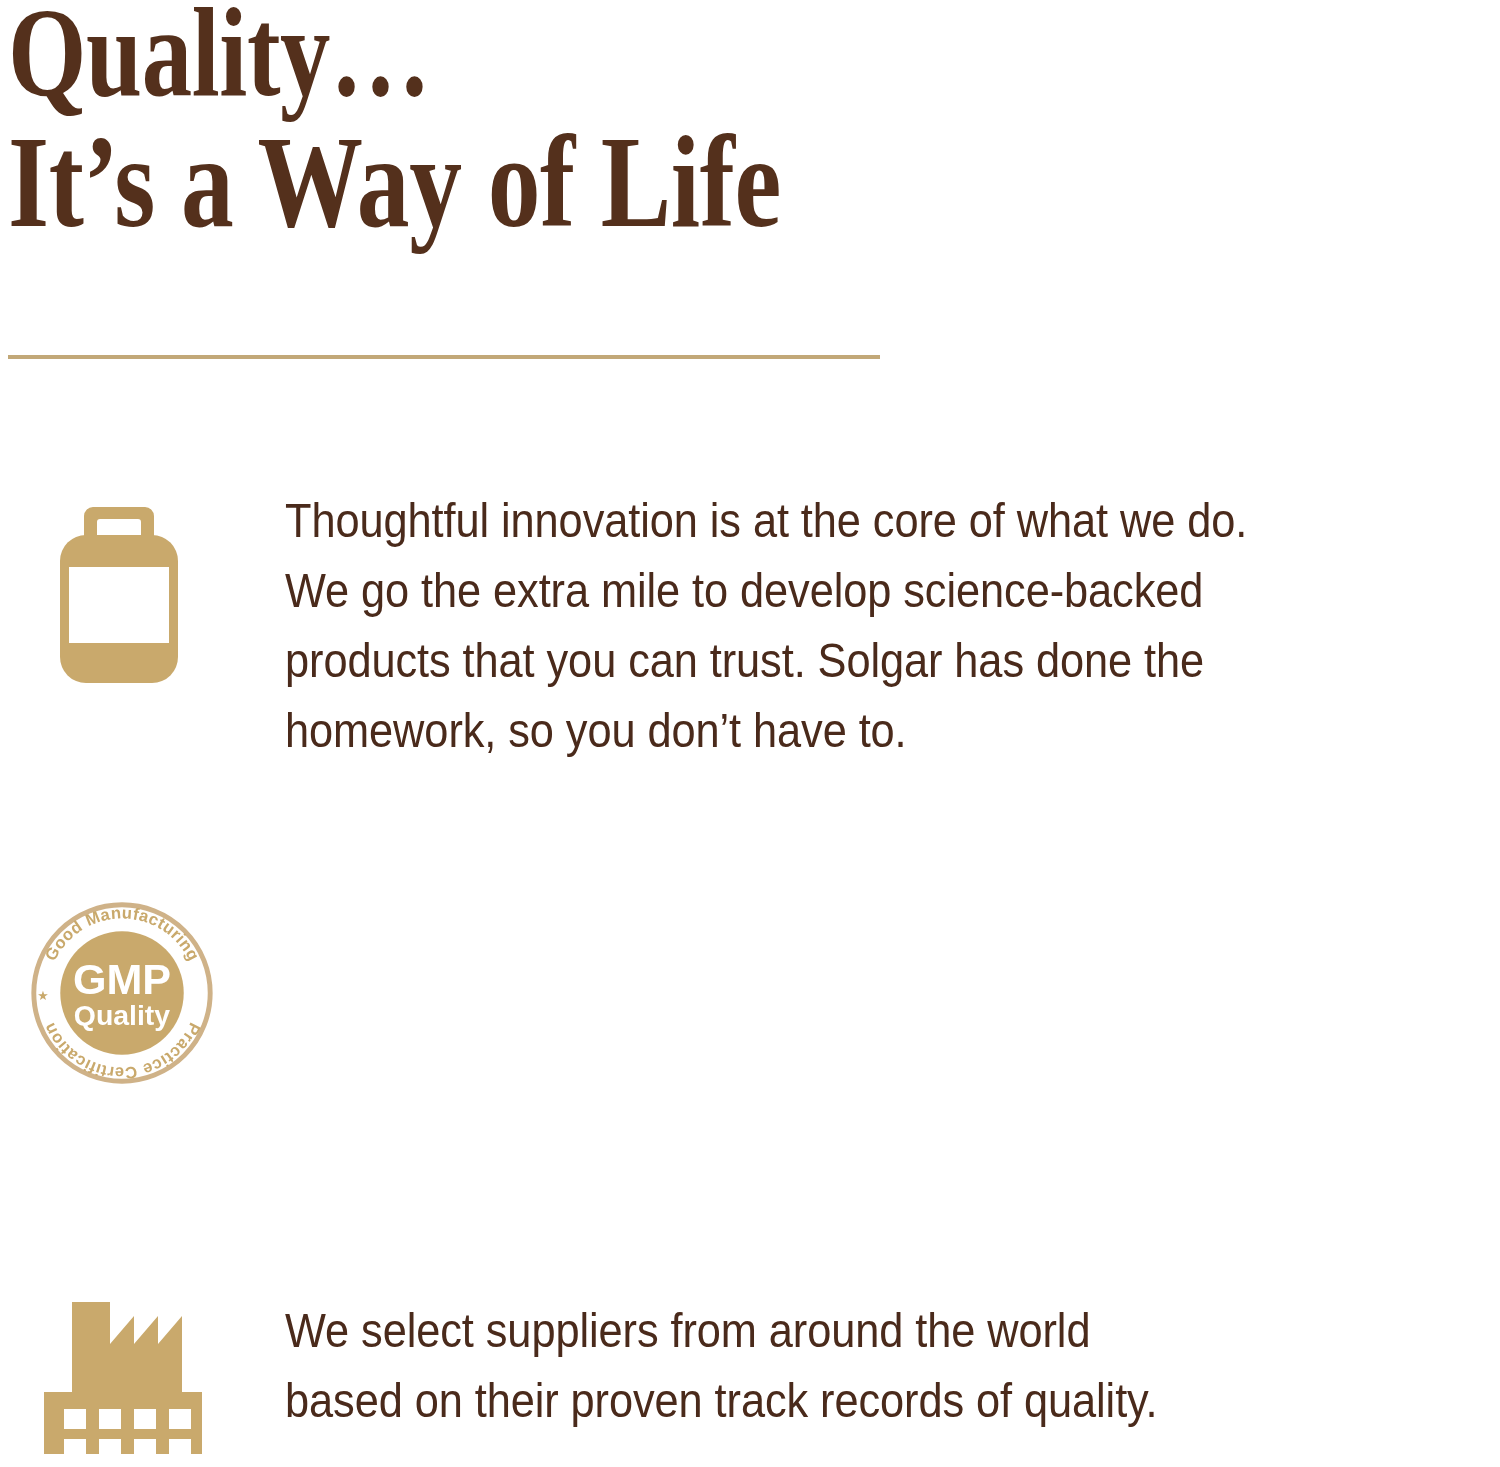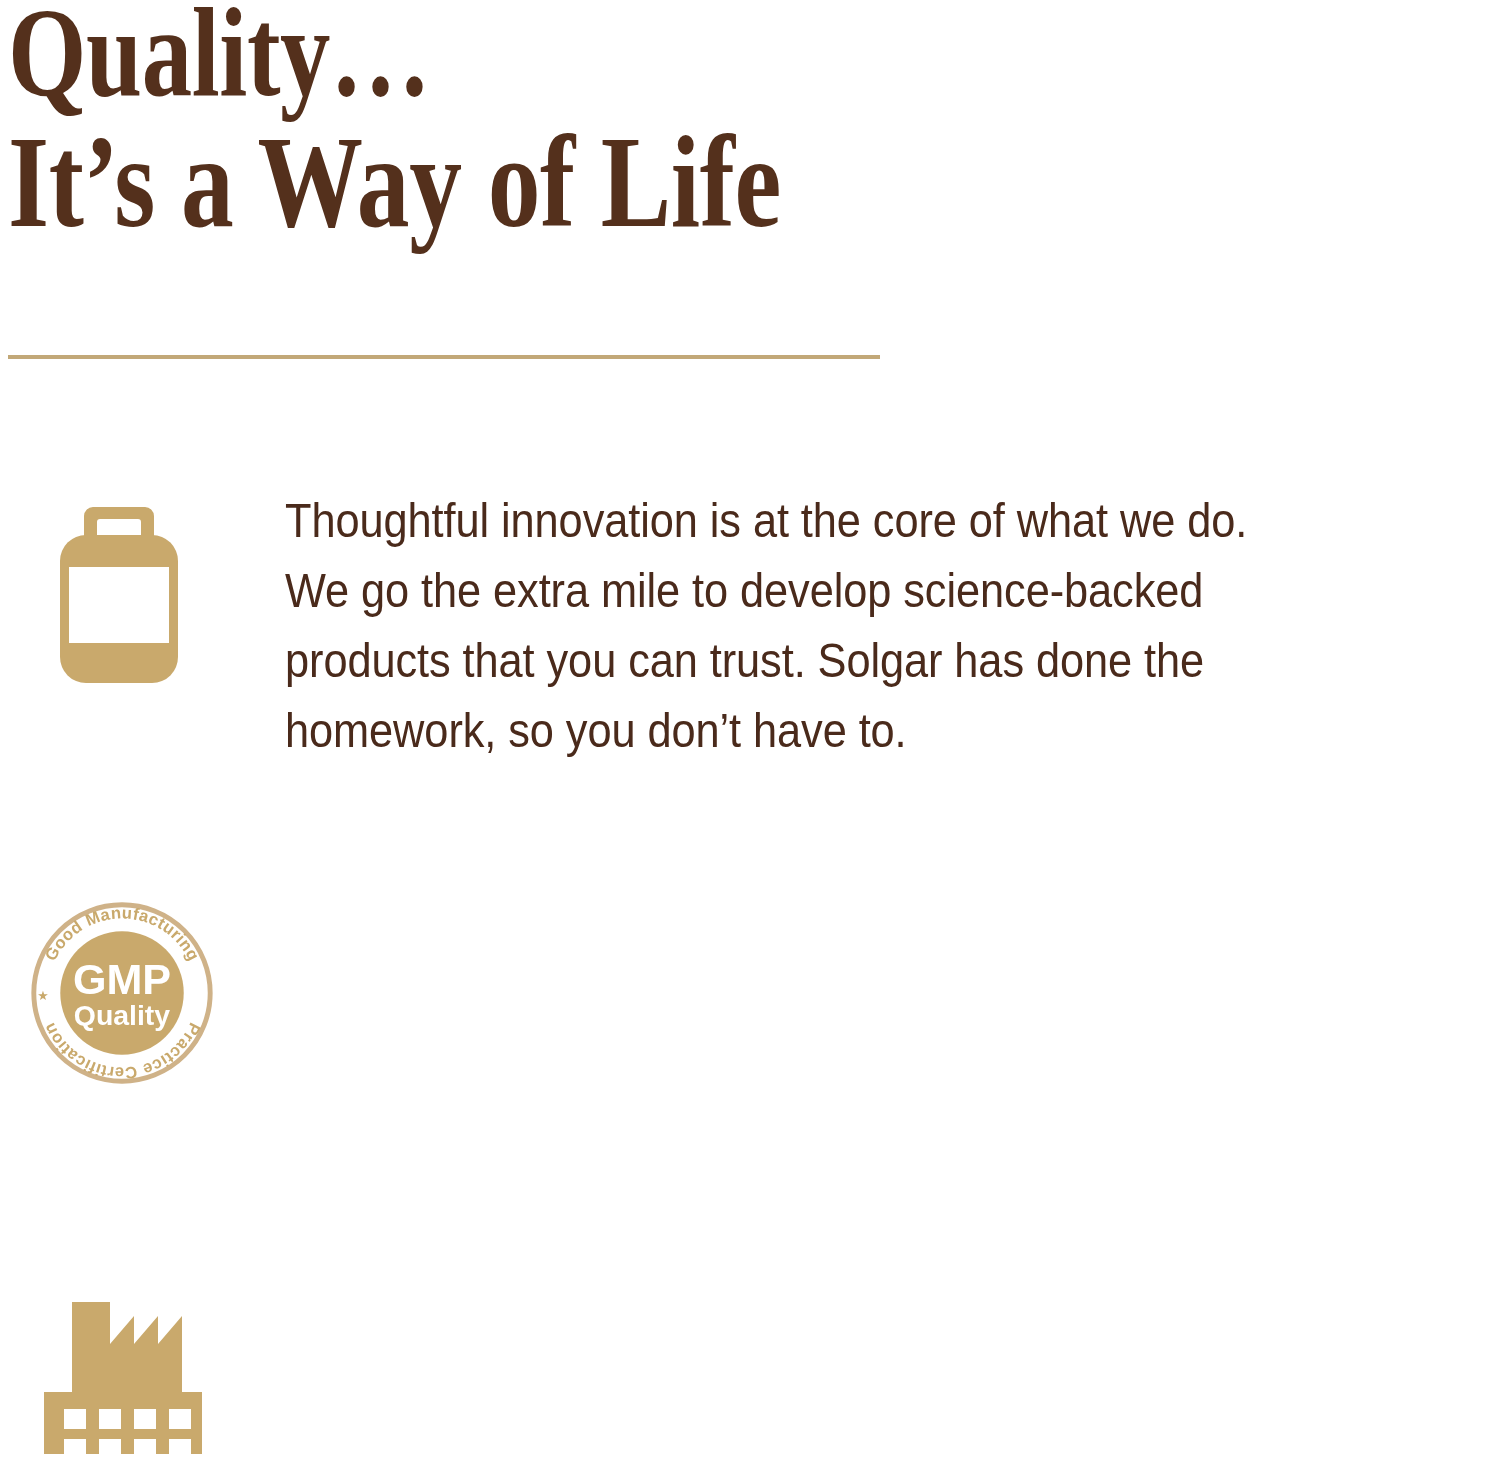--- a/index.html
+++ b/index.html
@@ -185,15 +185,19 @@
         <rect x="55" y="110" width="22" height="20" fill="#FFFFFF"></rect>
         <rect x="90" y="110" width="22" height="20" fill="#FFFFFF"></rect>
         <rect x="125" y="110" width="22" height="20" fill="#FFFFFF"></rect>
 
         <rect x="20" y="140" width="22" height="18" fill="#FFFFFF"></rect>
         <rect x="55" y="140" width="22" height="18" fill="#FFFFFF"></rect>
         <rect x="90" y="140" width="22" height="18" fill="#FFFFFF"></rect>
         <rect x="125" y="140" width="22" height="18" fill="#FFFFFF"></rect>
       </svg>
     </div>
+    <div class="text-cell">
+      <div class="body-text">We select suppliers from around the world
+based on their proven track records of quality.</div>
+    </div>
   </div>
 
 </div>
 
 </body></html>

